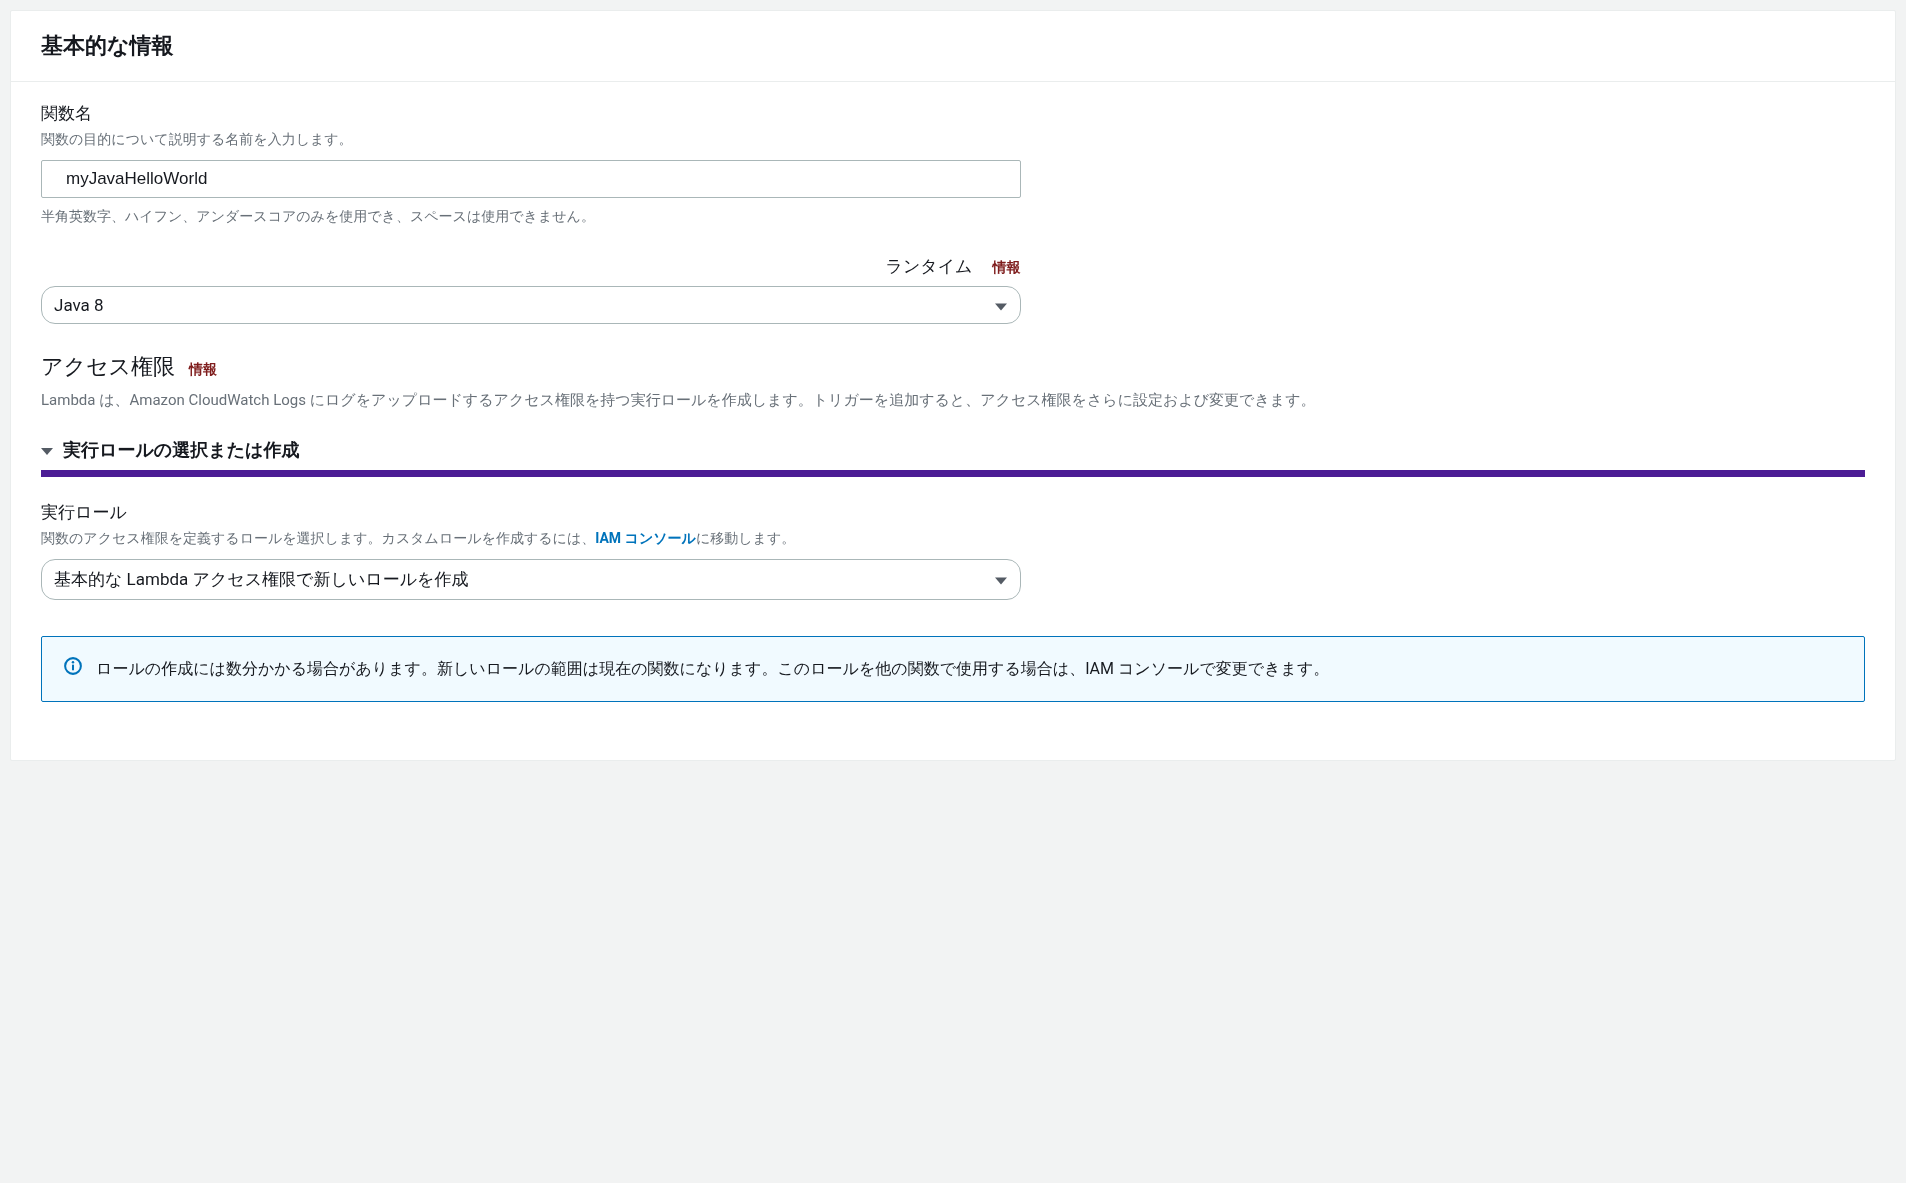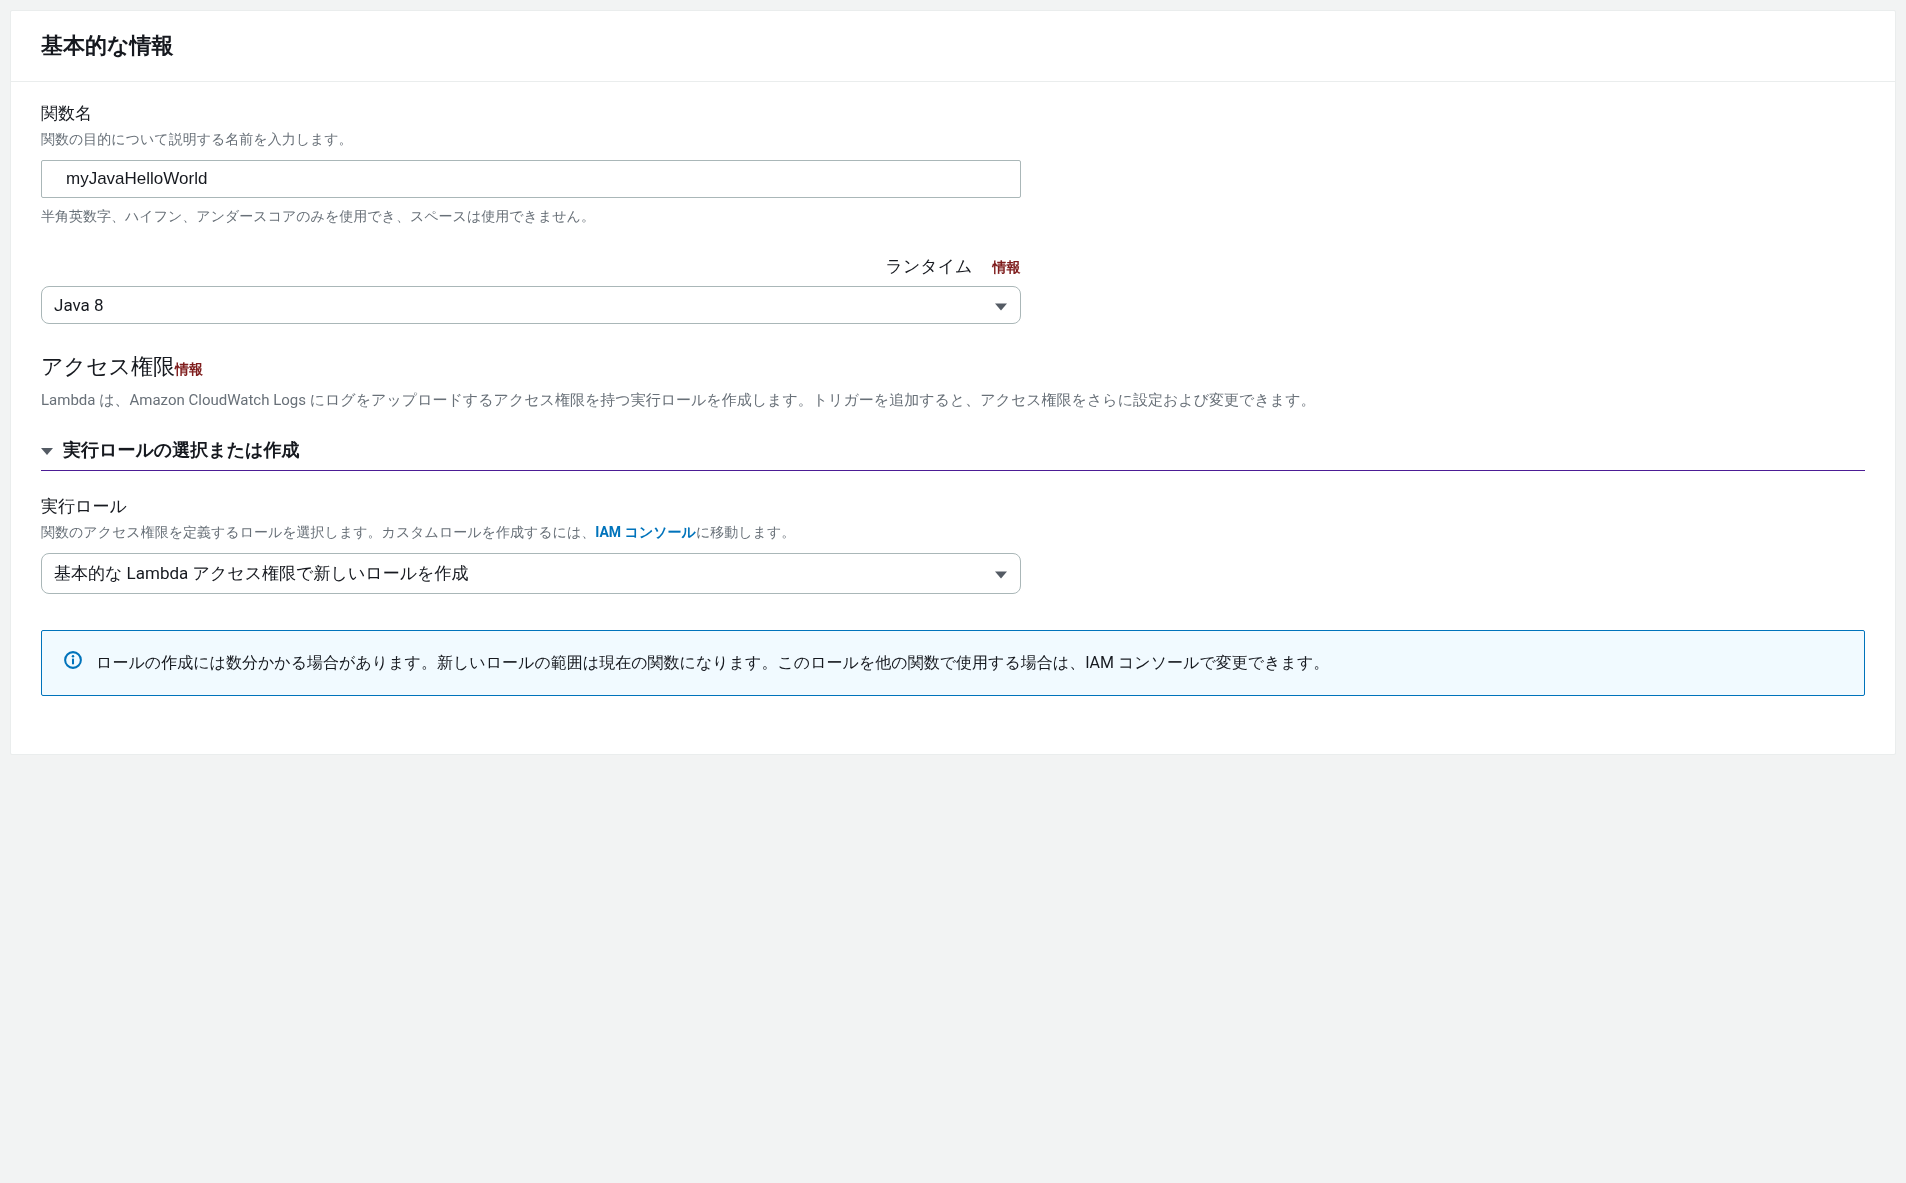--- a/index.html
+++ b/index.html
@@ -78,21 +78,21 @@
     .select-wrapper {
       position: relative;
       width: 980px;
       max-width: 100%;
     }
     .select-input {
       width: 100%;
       padding: 8px 40px 8px 12px;
       font-size: 17px;
       border: 1px solid #aab7b8;
-      border-radius: 8px;
+      border-radius: 14px;
       color: #16191f;
       background: #ffffff;
       cursor: pointer;
       appearance: none;
       -webkit-appearance: none;
     }
     .select-caret {
       position: absolute;
       right: 14px;
       top: 50%;
@@ -101,34 +101,35 @@
     }
     .section-title {
       font-size: 22px;
       font-weight: 400;
       color: #16191f;
       display: inline-block;
     }
     .section-title-row {
       display: flex;
       align-items: baseline;
+      gap: 14px;
       margin-bottom: 6px;
     }
     .section-description {
       font-size: 15px;
       color: #687078;
       line-height: 1.7;
       margin-bottom: 16px;
     }
     .expander-row {
       display: flex;
       align-items: center;
       gap: 10px;
       padding: 8px 0;
-      border-bottom: 1px solid #4c1d95;
+      border-bottom: 7px solid #4c1d95;
       cursor: pointer;
       margin-bottom: 24px;
     }
     .expander-label {
       font-size: 18px;
       font-weight: 700;
       color: #16191f;
     }
     .iam-link {
       color: #0073bb;

